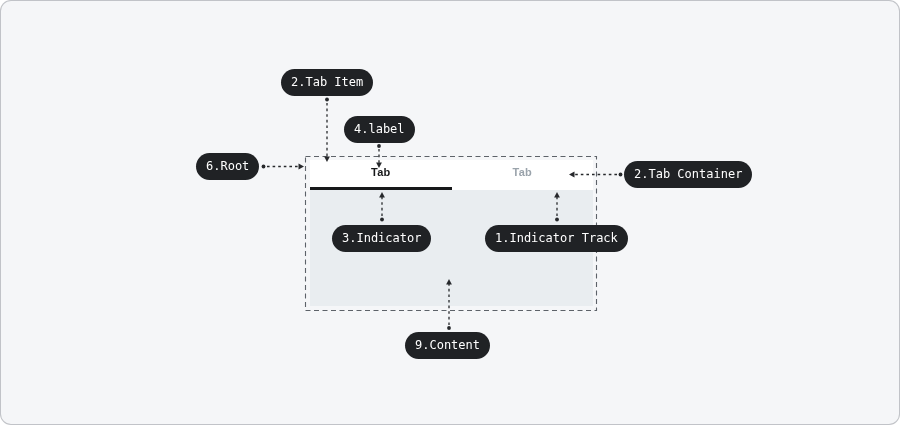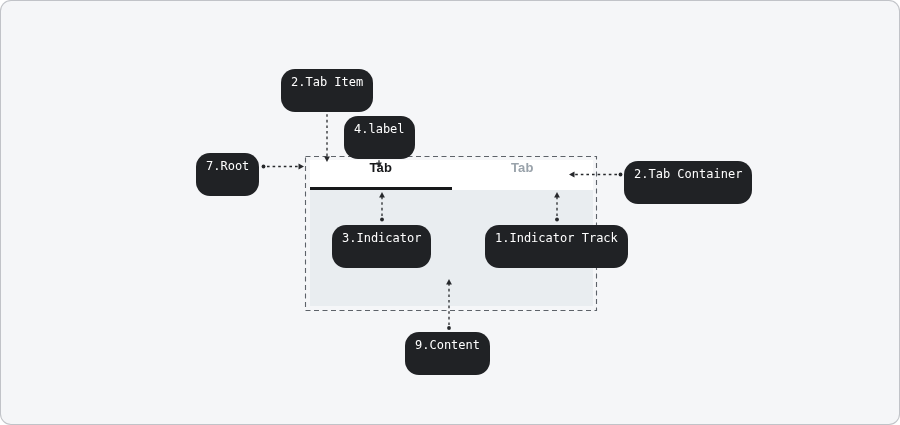--- a/index.html
+++ b/index.html
@@ -23,43 +23,43 @@
     overflow:hidden;
   }
   
   .tabbar{
     position:absolute;left:309px;top:159px;width:283px;height:30px;
     background:var(--tabbar-bg);
     display:flex;
   }
   .tab{
     width:50%;height:100%;
-    display:flex;align-items:flex-start;justify-content:center;
+    display:flex;align-items:flex-end;justify-content:center;
     padding-bottom:12px;
-    font-size:13px;font-weight:700;letter-spacing:.2px;
+    font-size:11px;font-weight:700;letter-spacing:.2px;
     color:var(--inactive-tab-text);
     cursor:pointer;
   }
   .tab.active{color:var(--active-tab-text);}
   .indicator{
     position:absolute;left:309px;top:186px;width:142px;height:3px;
     background:var(--indicator);
   }
   .content{
     position:absolute;left:309px;top:189px;width:283px;height:116px;
     background:var(--content-bg);
   }
   
   svg.overlay{position:absolute;left:0;top:0;pointer-events:none;}
   .root-rect{fill:none;stroke:var(--dashed-border);stroke-width:1.1;stroke-dasharray:5 3.5;}
   .arrow line{stroke:var(--arrow);stroke-width:1.3;stroke-dasharray:2.6 3;}
   .arrow polygon, .arrow circle{fill:var(--arrow);stroke:none;}
   
   .pill{
-    position:absolute;height:43px;line-height:27px;
+    position:absolute;height:27px;line-height:27px;
     padding:0 10px;border-radius:14px;
     background:var(--pill-bg);color:var(--pill-text);
     font-family:"DejaVu Sans Mono", monospace;
     font-size:12px;white-space:nowrap;text-align:center;
   }
 </style>
 </head>
 <body>
 
 <div class="canvas">
@@ -114,20 +114,20 @@
       <polygon points="568,173.5 573.5,170.6 573.5,176.4"></polygon>
     </g>
 
     <g class="arrow">
       <circle cx="448" cy="327" r="1.9"></circle>
       <line x1="448" y1="324" x2="448" y2="283"></line>
       <polygon points="448,278 445.1,283.5 450.9,283.5"></polygon>
     </g>
   </svg>
 
-  <div class="pill" style="left:195px;top:152px">7.Root</div>
+  <div class="pill" style="left:195px;top:152px">6.Root</div>
   <div class="pill" style="left:280px;top:68px">2.Tab Item</div>
   <div class="pill" style="left:343px;top:115px">4.label</div>
   <div class="pill" style="left:331px;top:224px">3.Indicator</div>
   <div class="pill" style="left:484px;top:224px">1.Indicator Track</div>
   <div class="pill" style="left:623px;top:160px">2.Tab Container</div>
   <div class="pill" style="left:404px;top:331px">9.Content</div>
 </div>
 
 </body></html>

